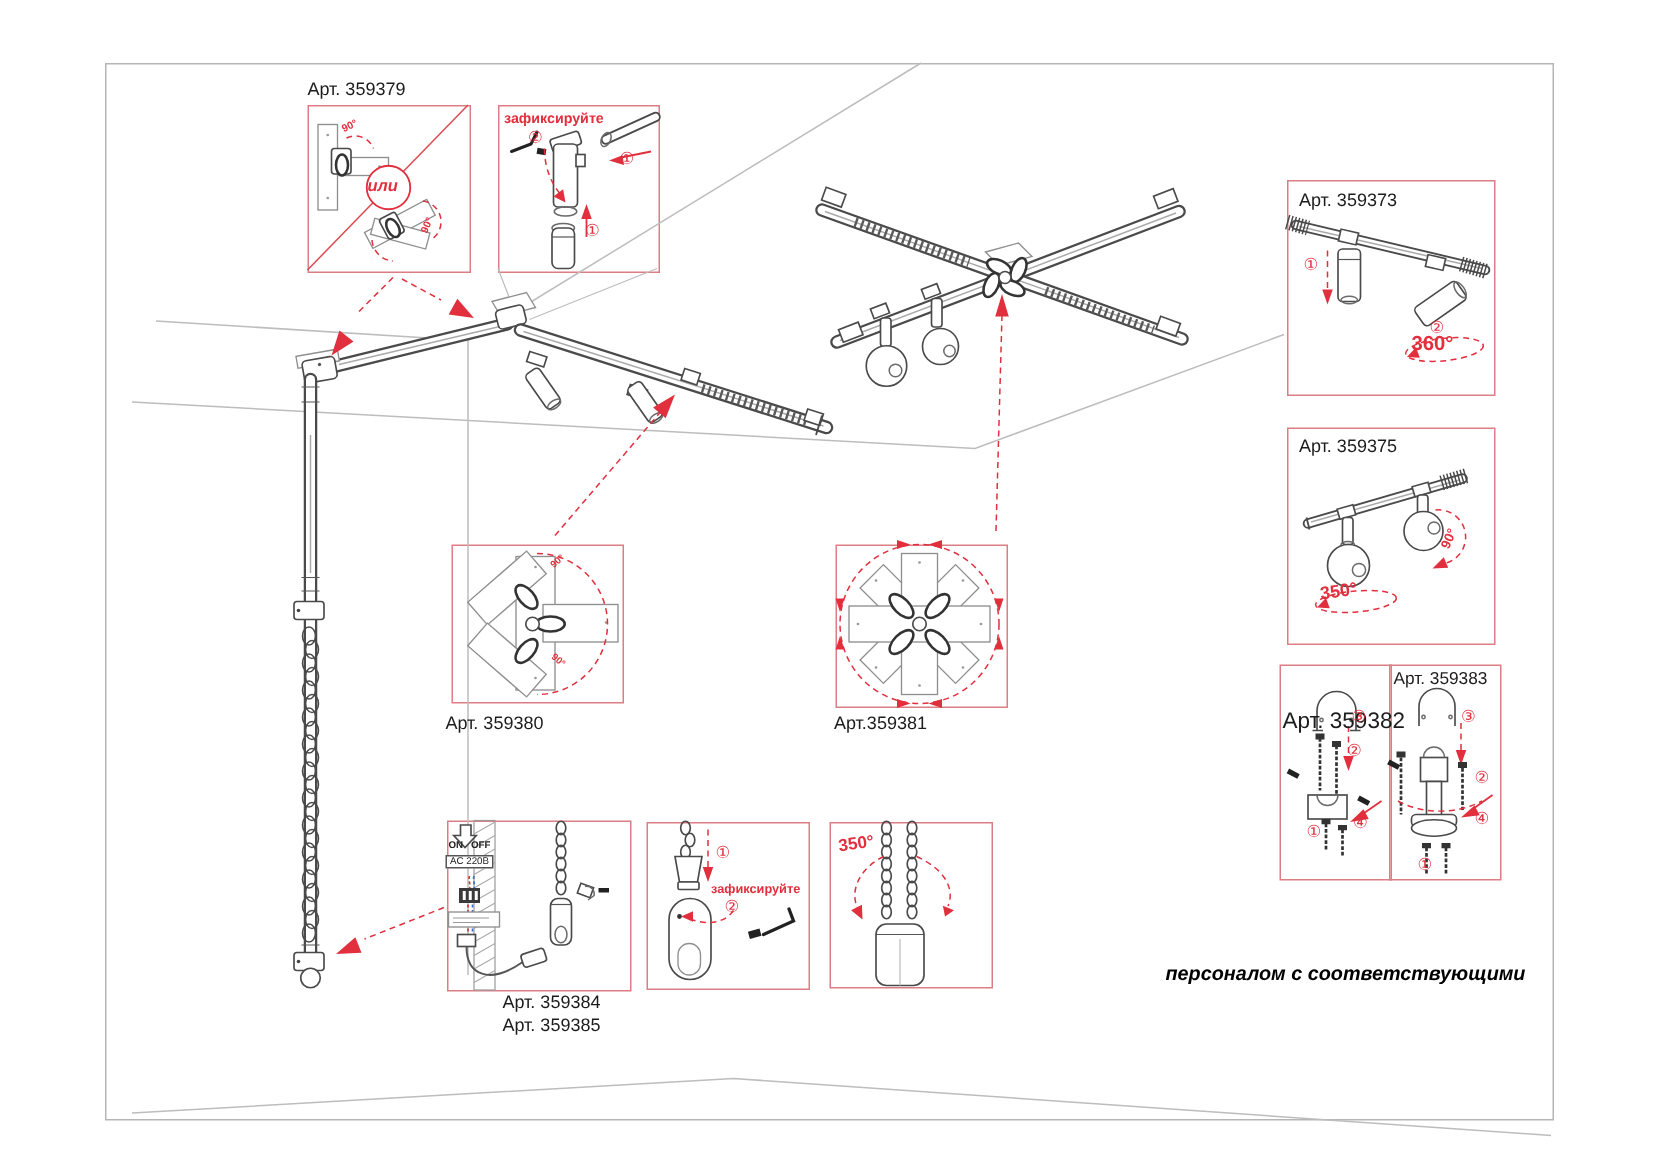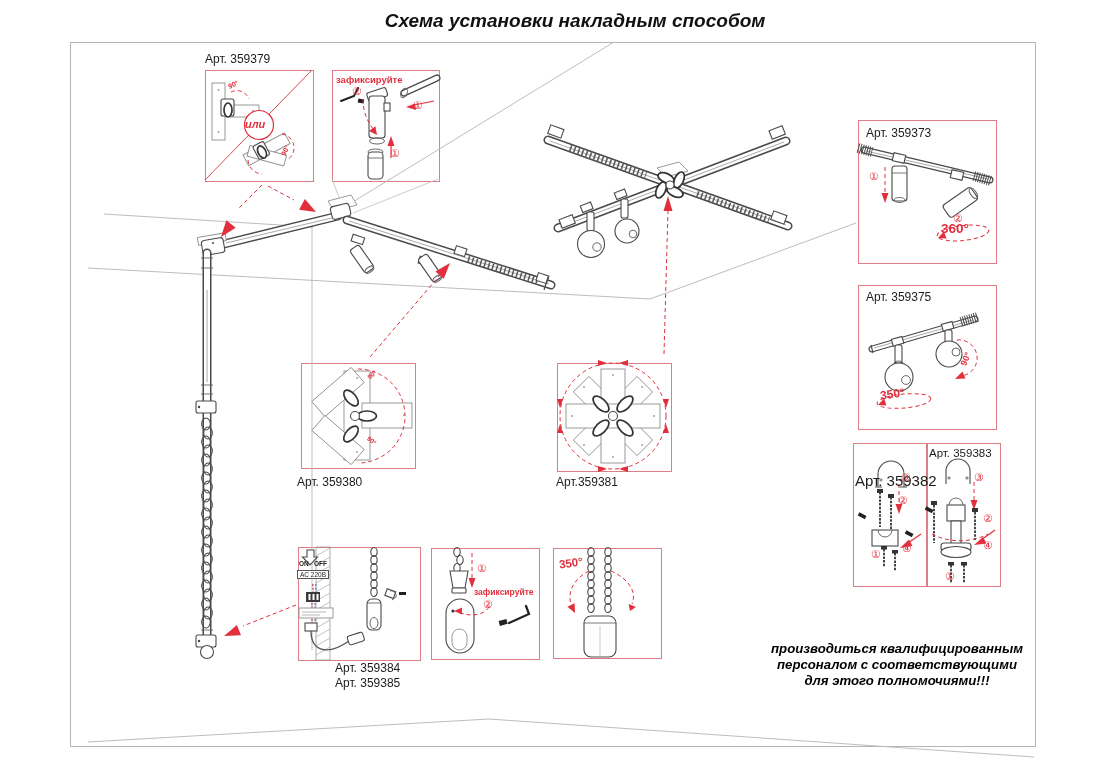--- a/index.html
+++ b/index.html
@@ -42,21 +42,20 @@
   .wr{stroke:#d03030;stroke-width:1.1;fill:none;stroke-dasharray:2 1.6;}
   .wb{stroke:#3a6bd0;stroke-width:1.1;fill:none;stroke-dasharray:2 1.6;}
   .hatch{stroke:#a9a9a9;stroke-width:0.7;fill:none;}
   .keyline{stroke:#222;stroke-width:2.2;fill:none;stroke-linecap:round;}
 </style>
 </head>
 <body>
 
 <div id="canvas">
 
-  <div id="title">Схема установки накладным способом</div>
   <div id="frame"></div>
 
   <div class="ibox" style="left:205px;top:70px;width:107px;height:110px"></div>
   <div class="ibox" style="left:332px;top:70px;width:106px;height:110px"></div>
   <div class="ibox" style="left:858px;top:120px;width:137px;height:142px"></div>
   <div class="ibox" style="left:858px;top:285px;width:137px;height:143px"></div>
   <div class="ibox" style="left:853px;top:443px;width:73px;height:142px"></div>
   <div class="ibox" style="left:926px;top:443px;width:73px;height:142px"></div>
   <div class="ibox" style="left:301px;top:363px;width:113px;height:104px"></div>
   <div class="ibox" style="left:557px;top:363px;width:113px;height:107px"></div>
@@ -493,18 +492,16 @@
   <div class="lbl" style="left:335px;top:661px">Арт. 359384</div>
   <div class="lbl" style="left:335px;top:676px">Арт. 359385</div>
 
   <div class="num" style="left:477px;top:562px">①</div>
   <div class="num it" style="left:474px;top:587px;font-size:8.5px;font-weight:600">зафиксируйте</div>
   <div class="num" style="left:483px;top:598px">②</div>
 
   <div class="ang" style="left:559px;top:557px;font-size:11.5px;transform:rotate(-8deg)">350°</div>
 
   <div class="warn">
-    <div>производиться квалифицированным</div>
     <div>персоналом с соответствующими</div>
-    <div>для этого полномочиями!!!</div>
   </div>
 
 </div>
 
 </body></html>

